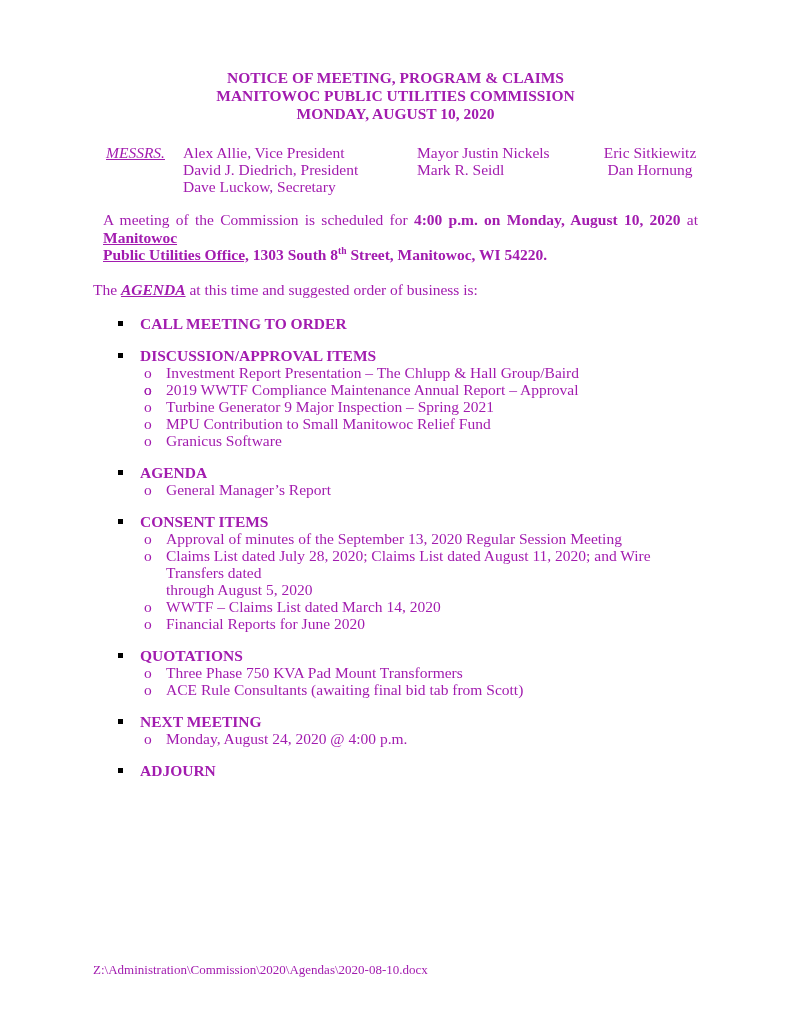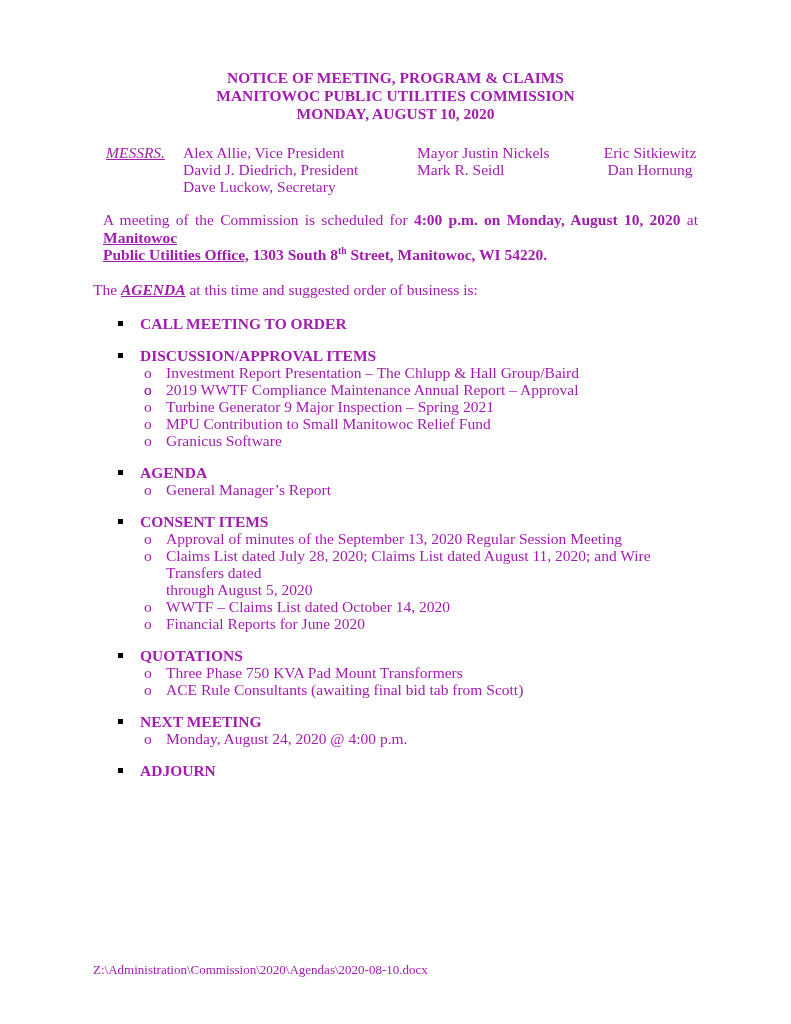--- a/index.html
+++ b/index.html
@@ -125,21 +125,21 @@
         <span class="o-marker">o</span>
         <span class="sub-text">Approval of minutes of the September 13, 2020 Regular Session Meeting</span>
       </div>
       <div class="sub-item">
         <span class="o-marker">o</span>
         <span class="sub-text">Claims List dated July 28, 2020; Claims List dated August 11, 2020; and Wire Transfers dated
 through August 5, 2020</span>
       </div>
       <div class="sub-item">
         <span class="o-marker">o</span>
-        <span class="sub-text">WWTF – Claims List dated October 14, 2020</span>
+        <span class="sub-text">WWTF – Claims List dated March 14, 2020</span>
       </div>
       <div class="sub-item">
         <span class="o-marker">o</span>
         <span class="sub-text">Financial Reports for June 2020</span>
       </div>
     </div>
 
     <div class="section">
       <div class="sec-title">
         <span class="sq"></span>

